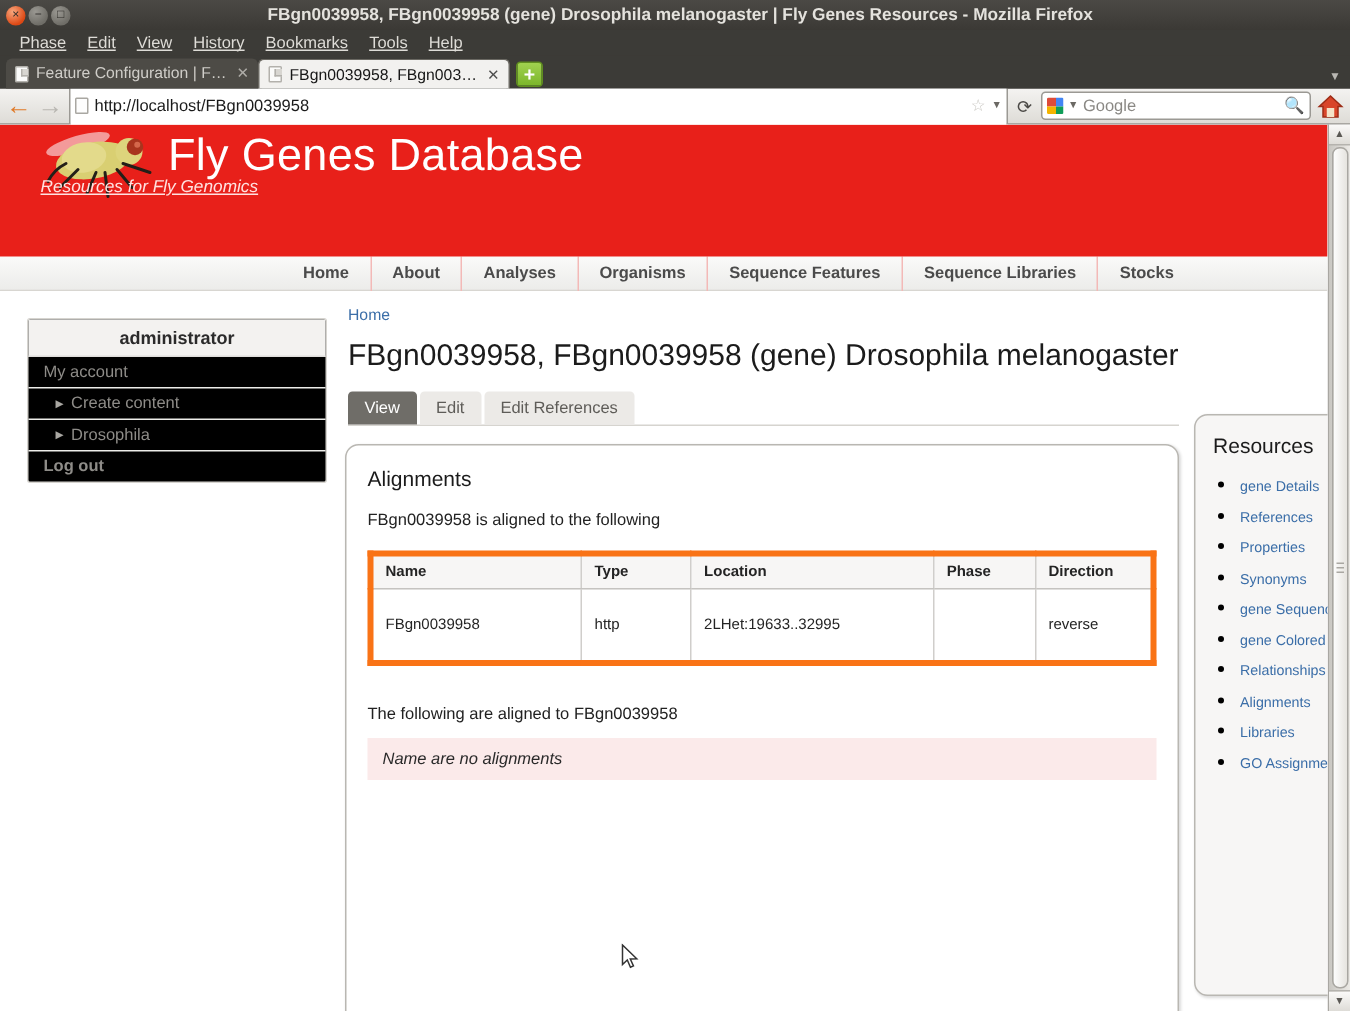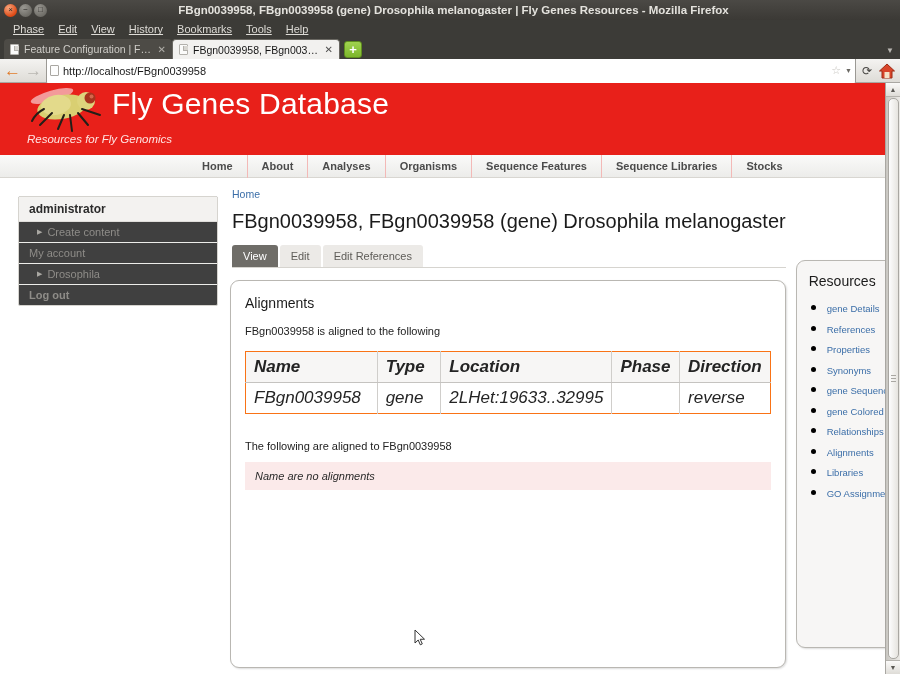--- a/index.html
+++ b/index.html
@@ -165,55 +165,56 @@
     width: 11px; margin: 1px 0; flex: 1;
     background: linear-gradient(to right,#fdfdfd,#e6e4df);
     border: 1px solid #a9a7a2; border-radius: 5px;
     display: flex; align-items: center; justify-content: center;
   }
   .sb-grip { width: 5px; height: 7px; display: flex; flex-direction: column; justify-content: space-between; }
   .sb-grip i { display: block; height: 1px; background: #a9a7a2; }
 
   
   .site-header {
-    background: #e8201a; height: 72px; position: relative;
+    background: #e8201a; height: 88px; position: relative;
     padding-left: 22px;
   }
   .fly-logo { position: absolute; left: 22px; top: 4px; width: 86px; height: 46px; }
   .site-title {
     position: absolute; left: 112px; top: 4px;
     color: #ffffff; font-size: 30px; font-weight: normal;
     letter-spacing: .2px;
   }
   .site-tagline {
-    position: absolute; left: 27px; top: 50px;
-    color: #ffe2e1; font-size: 11.5px; font-style: italic;
+    position: absolute; left: 27px; top: 36px;
+    color: #ffe2e1; font-size: 11.5px; font-style: italic; text-decoration: underline;
   }
 
   .navstrip {
     height: 23px; background: linear-gradient(to bottom,#fafaf9,#ececea);
     border-bottom: 1px solid #d8d6d1;
     display: flex; align-items: center;
     padding-left: 188px;
   }
   .navitem {
     font-size: 11px; font-weight: bold; color: #4b4b4b;
     padding: 0 14px; height: 23px; line-height: 23px;
     border-left: 1px solid #f3b9b7;
   }
   .navitem:first-child { border-left: none; }
 
   .body-area { display: flex; padding: 10px 0 0 0; }
 
   
   .sidebar { width: 222px; flex: 0 0 auto; padding: 8px 0 0 18px; }
   .block {
-    width: 200px; background: #404040;
+    width: 200px; background: #000000;
     border: 1px solid #d6d4cf; border-radius: 2px;
     margin-bottom: 12px;
+    text-align: center;
   }
   .block-title {
     font-size: 12px; font-weight: bold; color: #2b2b2b;
     background: #f3f2f0; padding: 5px 10px;
     border-bottom: 1px solid #e0dedb;
   }
   .block-item {
     font-size: 11px; color: #8e8c88;
     padding: 4px 10px; border-bottom: 1px solid #ededea;
     display: flex; align-items: center; gap: 5px;
@@ -260,29 +261,29 @@
     background: #ffffff; margin-top: 12px;
     box-shadow: 1px 1px 2px rgba(0,0,0,.14);
     padding: 14px 14px 16px 14px;
   }
   .panel-main { height: 388px; }
   .panel-title { font-size: 14px; color: #1b1b1b; margin-bottom: 14px; }
   .panel-text { font-size: 11px; color: #222222; margin-bottom: 14px; }
 
   table.align-table {
     width: 100%; border-collapse: collapse;
-    border: 1px solid #f97316; font-size: 17px; font-style: italic;
+    border: 4px solid #f97316; font-size: 10px;
   }
   table.align-table th {
     text-align: left; font-weight: bold; color: #242424;
     background: #f7f6f5; padding: 5px 8px;
     border-right: 1px solid #d0cecb; border-bottom: 1px solid #c5c3c0;
   }
   table.align-table td {
-    padding: 5px 8px; color: #242424;
+    padding: 18px 8px; color: #242424;
     border-right: 1px solid #d0cecb;
   }
   table.align-table th:last-child, table.align-table td:last-child { border-right: none; }
 
   .warn-box {
     background: #fbeaea; color: #2a2a2a;
     font-size: 11px; font-style: italic;
     padding: 8px 10px; margin-top: 0;
   }
   .spacer-text { font-size: 11px; color: #222222; margin: 26px 0 10px 0; }
@@ -345,20 +346,31 @@
   <div class="navbar">
     <span class="navarrow back">←</span>
     <span class="navarrow fwd">→</span>
     <div class="urlbox">
       <span class="pageicon"></span>
       <span class="urltext">http://localhost/FBgn0039958</span>
       <span class="starico">☆</span>
       <span class="mini-caret">▼</span>
     </div>
     <span class="reload">⟳</span>
+    <div class="searchbox">
+      <span class="gicon">
+          <i></i>
+          <i></i>
+          <i></i>
+          <i></i>
+        </span>
+      <span class="mini-caret">▼</span>
+      <span class="searchtext">Google</span>
+      <span class="magnify">🔍</span>
+    </div>
     <span class="homebtn">
       <svg width="18" height="18" viewBox="0 0 18 18">
         <path d="M9 2 L16.5 9 L14 9 L14 16 L4 16 L4 9 L1.5 9 Z" fill="#d8452a" stroke="#9c2c16" stroke-width="1"></path>
         <rect x="6.5" y="10" width="5" height="6" fill="#f4e3c8"></rect>
       </svg>
     </span>
   </div>
 
   <div class="viewport">
     <div class="page">
@@ -388,26 +400,26 @@
         <span class="navitem">Sequence Features</span>
         <span class="navitem">Sequence Libraries</span>
         <span class="navitem">Stocks</span>
       </div>
 
       <div class="body-area">
 
         <div class="sidebar">
           <div class="block">
             <div class="block-title">administrator</div>
+            <div class="block-item">
+              <span>My account</span>
+            </div>
             <div class="block-item indent">
               <span class="tri">▶</span>
               <span>Create content</span>
-            </div>
-            <div class="block-item">
-              <span>My account</span>
             </div>
             <div class="block-item indent">
               <span class="tri">▶</span>
               <span>Drosophila</span>
             </div>
             <div class="block-item">
               <span>Log out</span>
             </div>
           </div>
         </div>
@@ -434,21 +446,21 @@
                     <th style="width:27%">Name</th>
                     <th style="width:14%">Type</th>
                     <th style="width:31%">Location</th>
                     <th style="width:13%">Phase</th>
                     <th style="width:15%">Direction</th>
                   </tr>
                 </thead>
                 <tbody>
                   <tr>
                     <td>FBgn0039958</td>
-                    <td>gene</td>
+                    <td>http</td>
                     <td>2LHet:19633..32995</td>
                     <td></td>
                     <td>reverse</td>
                   </tr>
                 </tbody>
               </table>
 
               <div class="spacer-text">The following are aligned to FBgn0039958</div>
               <div class="warn-box">Name are no alignments</div>
             </div>

